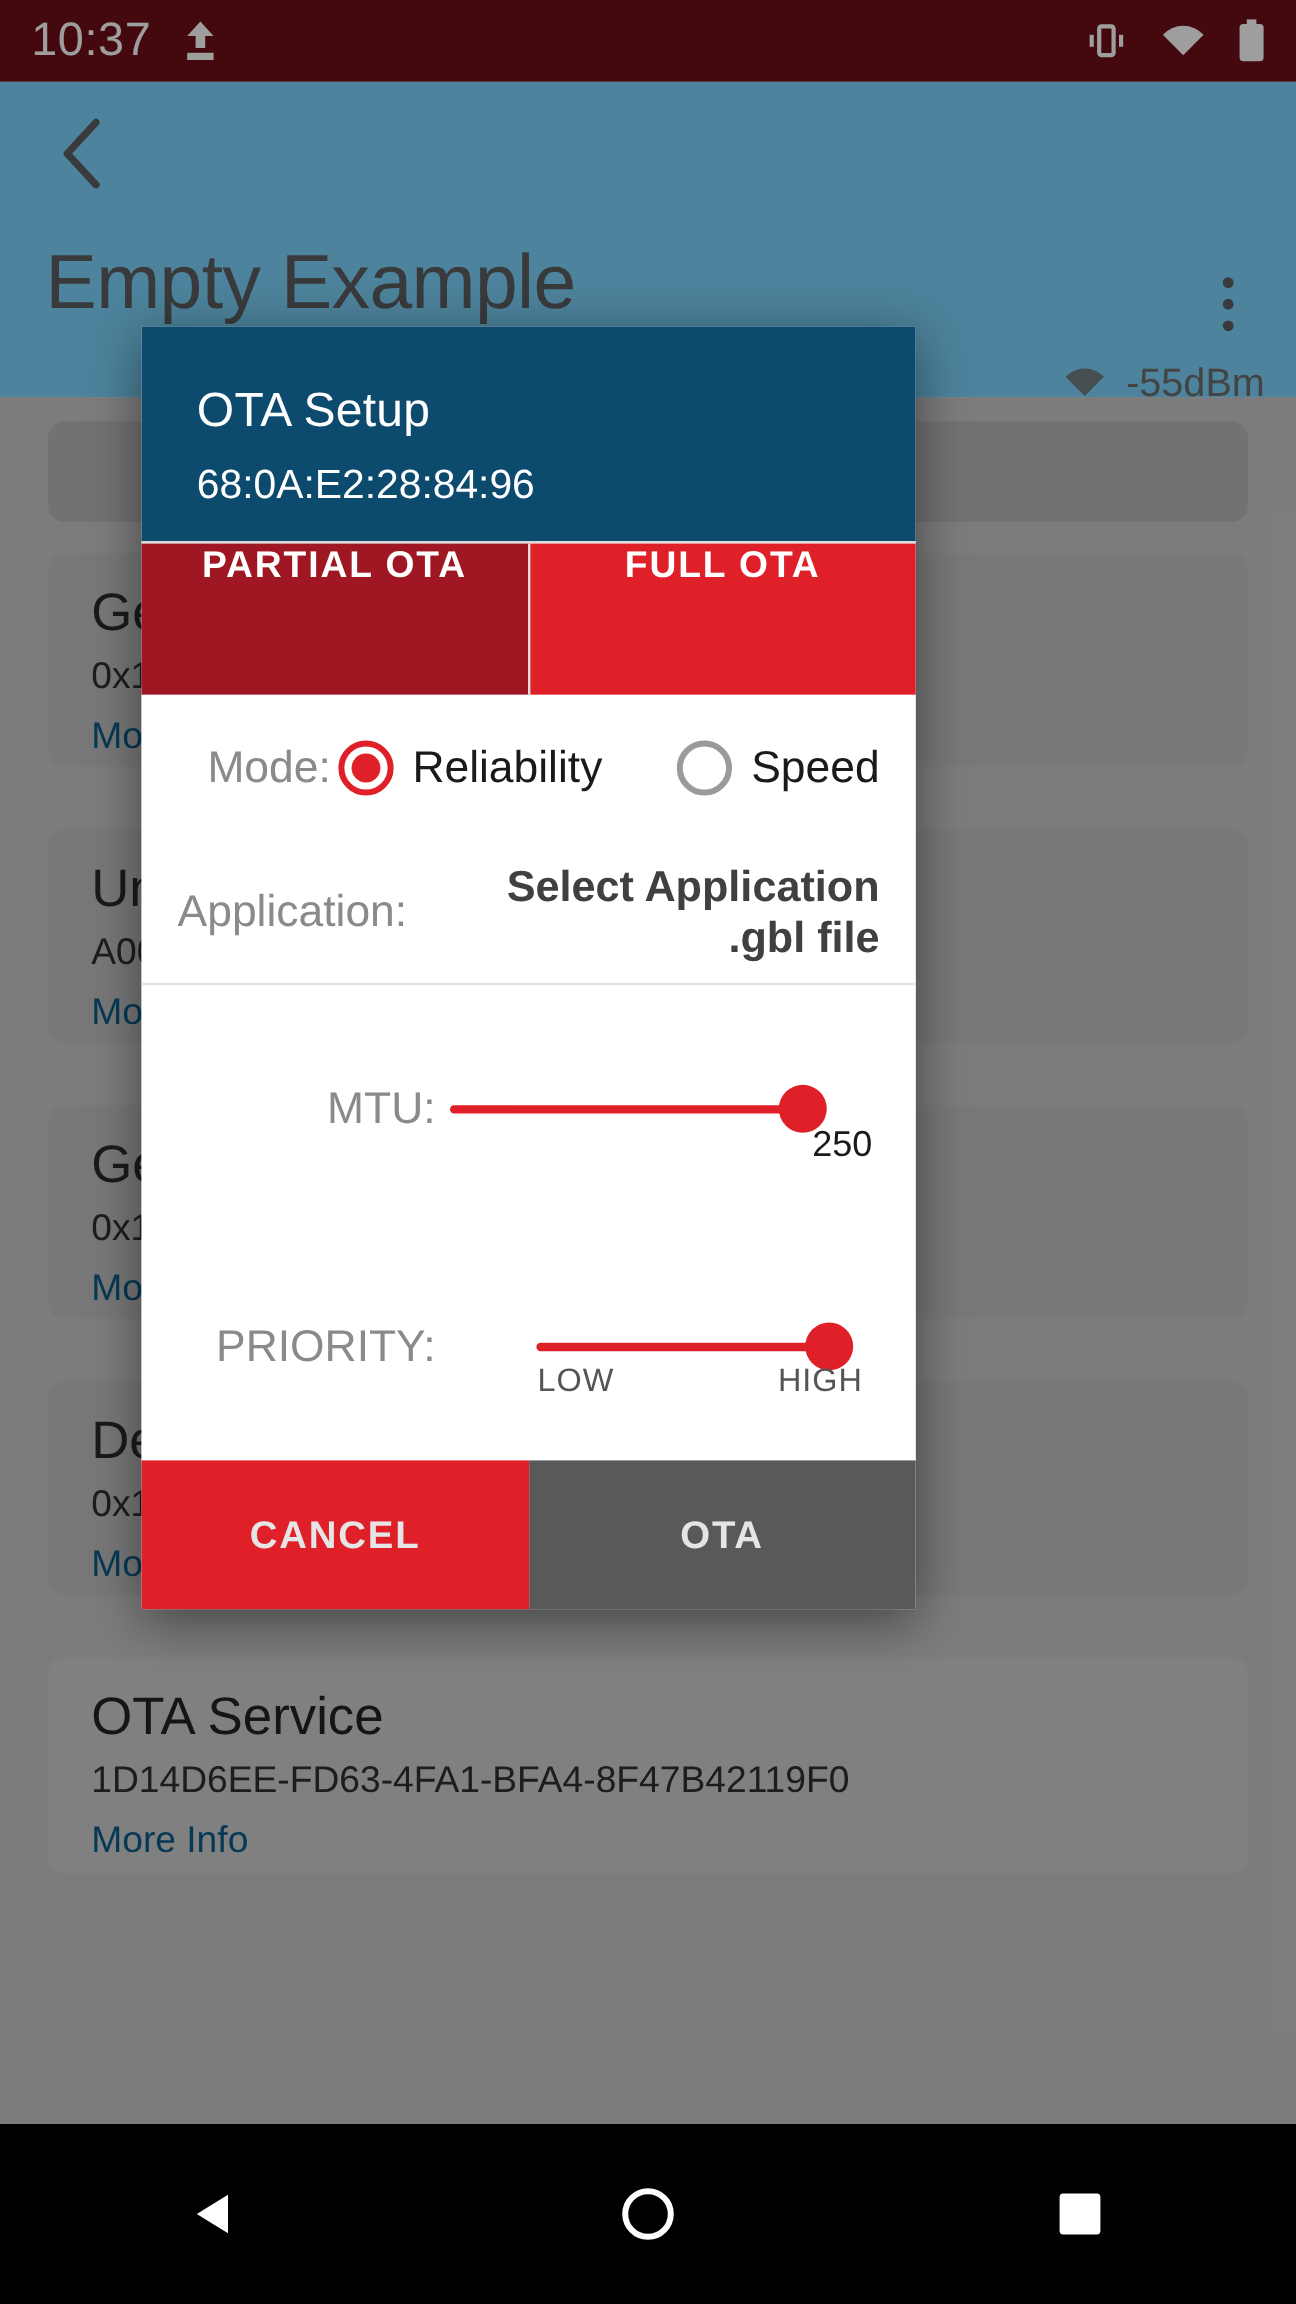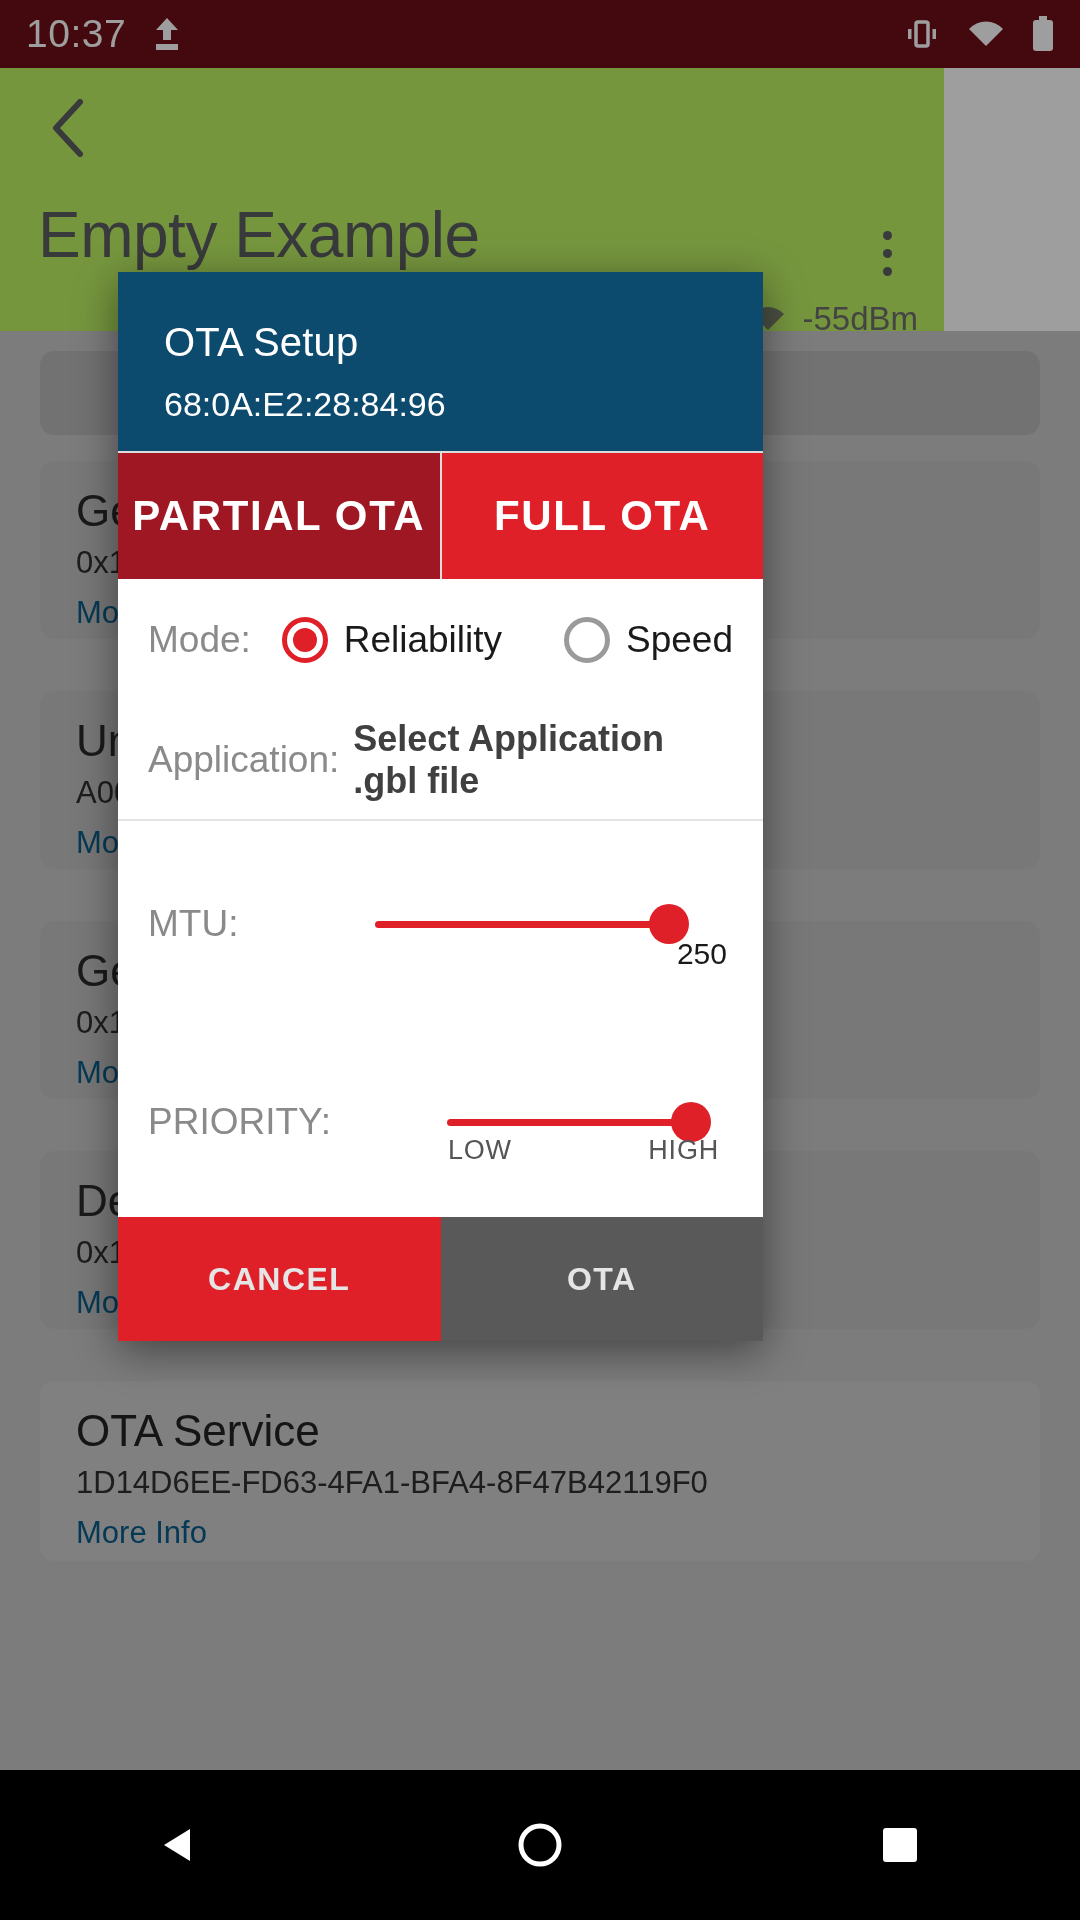--- a/index.html
+++ b/index.html
@@ -18,22 +18,22 @@
     position:absolute; top:0; left:0; width:1080px; height:68px;
     background:#6d1018;
     display:flex; align-items:center; padding:0 26px;
     color:#ffffff;
   }
   .status-time { font-size:39px; letter-spacing:0.5px; font-weight:400; }
   .status-upload { margin-left:26px; display:flex; align-items:center; }
   .status-right { margin-left:auto; display:flex; align-items:center; gap:26px; }
 
   .appbar {
-    position:absolute; top:68px; left:0; width:944px; height:263px;
-    background:#bef264;
+    position:absolute; top:68px; left:0; width:1080px; height:263px;
+    background:#7dd3fc;
   }
   .back-btn { position:absolute; left:30px; top:20px; width:80px; height:80px;
     display:flex; align-items:center; justify-content:center; }
   .app-title {
     position:absolute; left:38px; top:130px;
     font-size:64px; color:#5b5e5f; font-weight:400; letter-spacing:-0.5px;
     white-space:nowrap;
   }
   .overflow-btn { position:absolute; right:22px; top:140px; width:70px; height:90px;
     display:flex; flex-direction:column; align-items:center; justify-content:center; gap:9px; }
@@ -70,29 +70,29 @@
     box-shadow:0 10px 40px rgba(0,0,0,0.45);
     display:flex; flex-direction:column;
     z-index:10;
   }
   .dlg-header { background:#0c4a6e; padding:48px 46px 27px 46px; }
   .dlg-title { color:#ffffff; font-size:40px; font-weight:400; letter-spacing:0.2px; }
   .dlg-mac { color:#ffffff; font-size:34px; margin-top:20px; font-weight:400; }
 
   .tabbar { display:flex; height:128px; border-top:2px solid #dcdcdc; }
   .tab {
-    flex:1; display:flex; align-items:center; justify-content:center;
-    color:#ffffff; font-size:42px; font-weight:700; letter-spacing:1.6px;
+    flex:1; display:flex; justify-content:center;
+    color:#ffffff; font-size:31px; font-weight:700; letter-spacing:1.6px;
   }
   .tab.selected { background:#9f1722; }
   .tab.unselected { background:#e02029; border-left:2px solid #dddddd; }
 
   .dlg-body { background:#ffffff; }
 
-  .row { display:flex; align-items:center; padding:15px 30px; }
+  .row { display:flex; align-items:center; padding:15px 30px;text-align:right; }
 
   .row-mode { height:122px; }
   .lbl { color:#8a8a8a; font-size:37px; font-weight:400; }
   .lbl-mode { width:175px; }
   .radio-group { display:flex; align-items:center; gap:62px; margin-left:6px; }
   .radio-opt { display:flex; align-items:center; gap:16px; }
   .radio {
     width:46px; height:46px; border-radius:50%;
     border:5px solid #9a9a9a; background:transparent;
     display:flex; align-items:center; justify-content:center; flex:0 0 auto;

